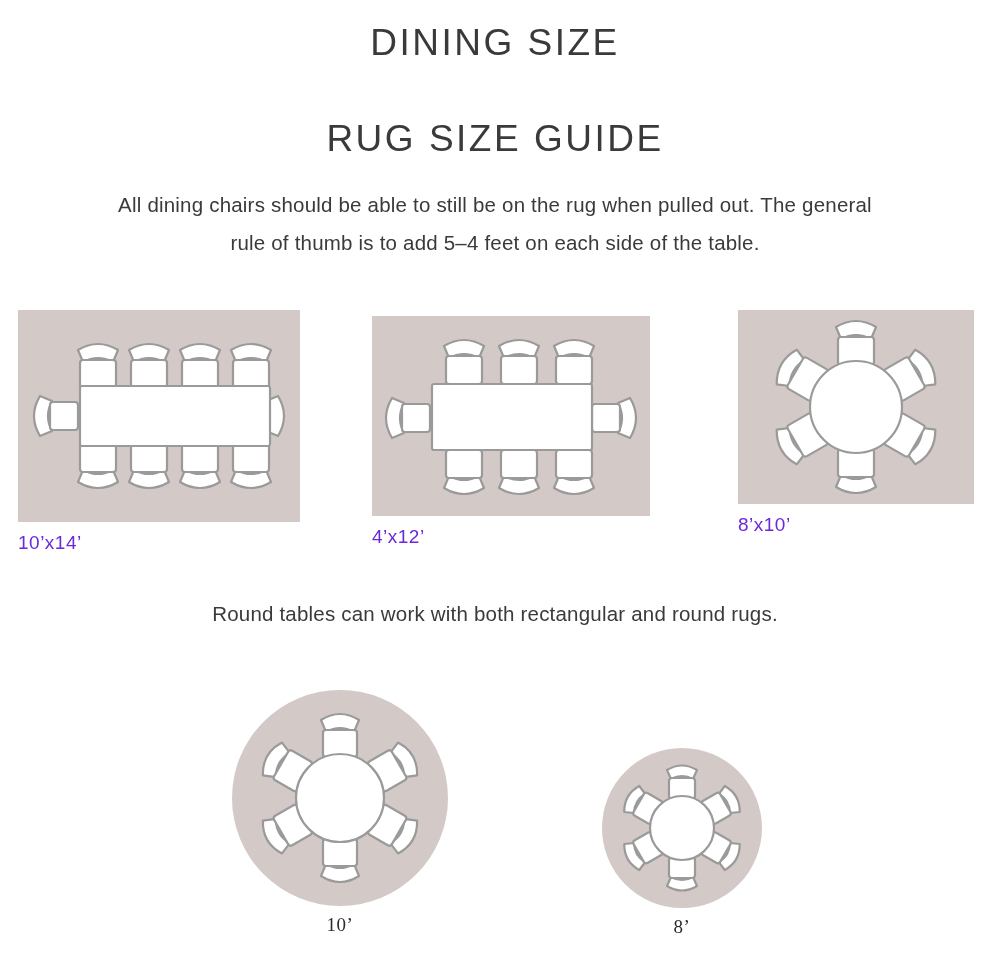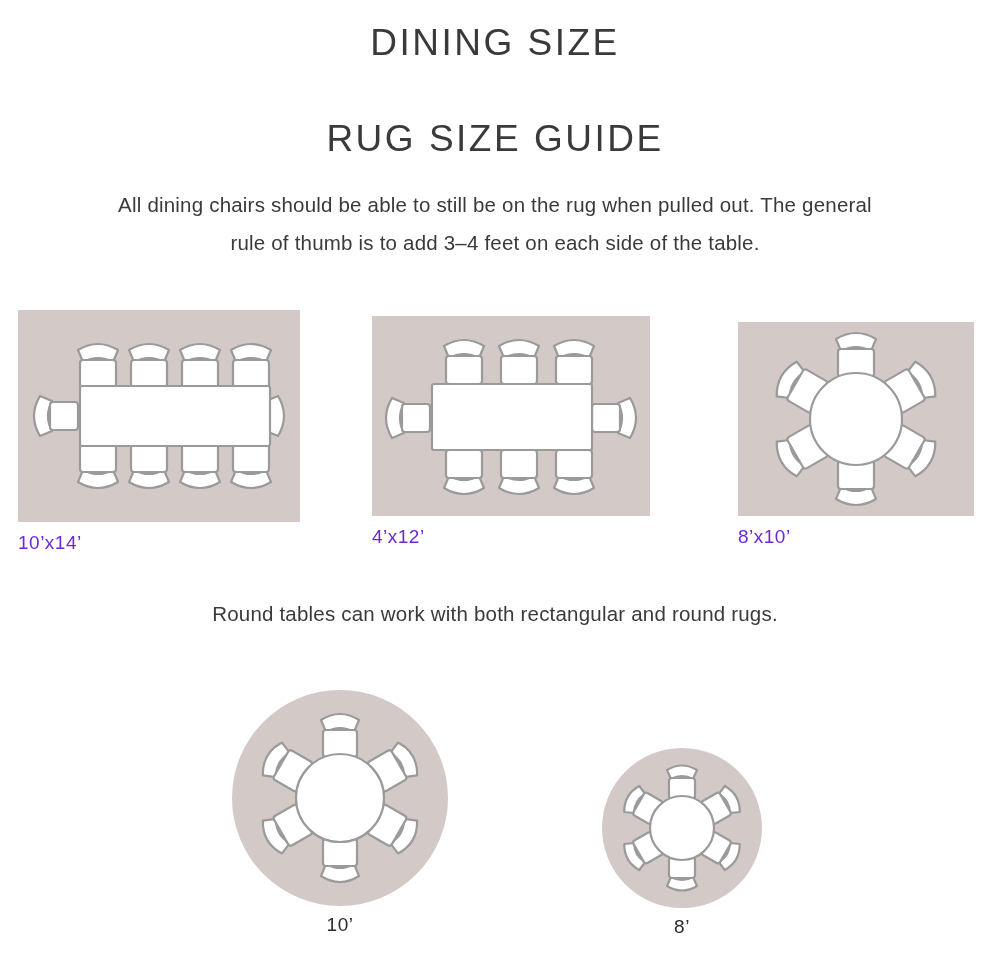--- a/index.html
+++ b/index.html
@@ -73,20 +73,21 @@
     margin-top: 10px;
   }
 
   
   .round-row {
     position: absolute;
     left: 0;
     top: 690px;
     width: 990px;
     height: 270px;
+    font-family: Liberation Serif, serif;
   }
   .rug-circle {
     background: #d3c9c6;
     border-radius: 50%;
     position: relative;
   }
   .cap-center {
     text-align: center;
     font-size: 19px;
     color: #2b2b2b;
@@ -99,21 +100,21 @@
 </head>
 <body>
 
 <div class="page">
 
   <div class="title">
     <span>DINING SIZE</span>
     <span class="line2">RUG SIZE GUIDE</span>
   </div>
 
-  <div class="intro">All dining chairs should be able to still be on the rug when pulled out. The general rule of thumb is to add 3–4 feet on each side of the table.</div>
+  <div class="intro">All dining chairs should be able to still be on the rug when pulled out. The general rule of thumb is to add 5–4 feet on each side of the table.</div>
 
   <div class="rug-row">
 
     <div class="rug-cell" style="left:18px; top:0;">
       <div class="rug-rect" style="width:282px;height:212px;">
         <svg width="282" height="212" viewBox="0 0 282 212">
           <g fill="#ffffff" stroke="#9a9a9a" stroke-width="2.2" stroke-linejoin="round">
 
             <g>
               <path d="M60 40 q20 -12 40 0 l-5 12 q-15 -8 -30 0 z"></path>
@@ -207,21 +208,21 @@
               <rect x="220" y="88" width="28" height="28" rx="3"></rect>
             </g>
 
             <rect x="60" y="68" width="160" height="66" rx="2"></rect>
           </g>
         </svg>
       </div>
       <div class="caption">4’x12’</div>
     </div>
 
-    <div class="rug-cell" style="left:738px; top:12px;">
+    <div class="rug-cell" style="left:738px; top:0;">
       <div class="rug-rect" style="width:236px;height:194px;">
         <svg width="236" height="194" viewBox="0 0 236 194">
           <g fill="#ffffff" stroke="#9a9a9a" stroke-width="2.2" stroke-linejoin="round">
 
             <g transform="translate(118,97) rotate(0) translate(0,-72)">
               <path d="M-20 -8 q20 -12 40 0 l-5 12 q-15 -8 -30 0 z"></path>
               <rect x="-18" y="2" width="36" height="28" rx="3"></rect>
             </g>
             <g transform="translate(118,97) rotate(60) translate(0,-72)">
               <path d="M-20 -8 q20 -12 40 0 l-5 12 q-15 -8 -30 0 z"></path>

